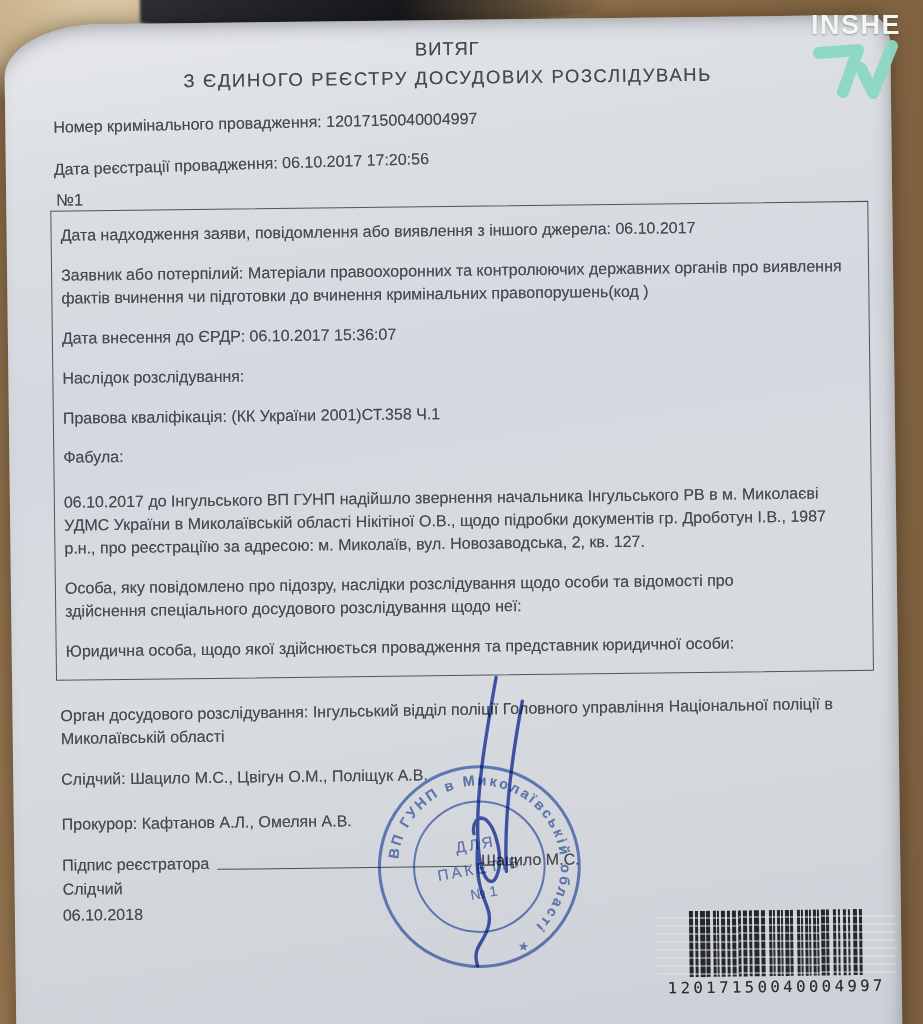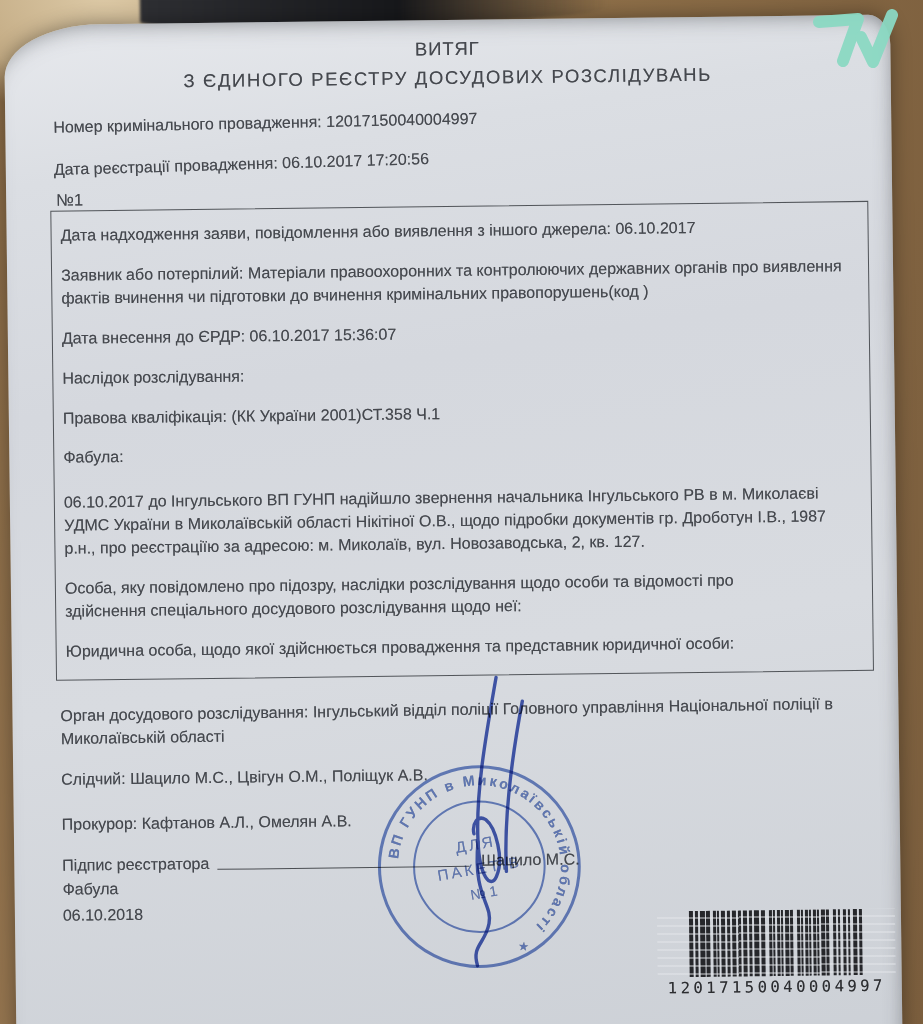--- a/index.html
+++ b/index.html
@@ -93,21 +93,21 @@
 
     <div class="abs line-body">Орган досудового розслідування: Інгульський відділ поліції Головного управління Національної поліції в Миколаївській області</div>
     <div class="abs line-investigators">Слідчий: Шацило М.С., Цвігун О.М., Поліщук А.В.</div>
     <div class="abs line-prosecutors">Прокурор: Кафтанов А.Л., Омелян А.В.</div>
 
     <div class="abs sig-row">
       <span>Підпис реєстратора</span>
       <span class="sig-line"></span>
       <span>Шацило М.С.</span>
     </div>
-    <div class="abs line-role2">Фабула</div>
+    <div class="abs line-role2">Слідчий</div>
     <div class="abs line-extractdate">06.10.2018</div>
 
     <div class="abs stamp-wrap">
       <svg width="214" height="214" viewBox="0 0 210 210">
         <g transform="rotate(6 105 105)">
           <circle cx="105" cy="105" r="98" fill="none" stroke="#4f6fc1" stroke-width="3"></circle>
           <circle cx="105" cy="105" r="64" fill="none" stroke="#4f6fc1" stroke-width="2"></circle>
           <defs>
             <path id="ringPath" d="M 25,105 A 80,80 0 1 1 25,105.01" fill="none"></path>
           </defs>
@@ -205,20 +205,21 @@
           <i style="width:3px"></i>
           <b style="width:2px"></b>
         <div class="barcode-streaks"></div>
       </div>
       <div class="barcode-num">12017150040004997</div>
     </div>
 
   </div>
 
   <div class="logo">
+    <div class="logo-text">INSHE</div>
     <div class="logo-tv">
       <svg width="92" height="64" viewBox="0 0 92 64">
         <g fill="none" stroke="#8bd9c3" stroke-width="12" stroke-linecap="round" stroke-linejoin="round" opacity=".95">
           <polyline points="9,16 48,13 33,55"></polyline>
           <polyline points="51,31 63,56 82,9"></polyline>
         </g>
       </svg>
     </div>
   </div>
 

